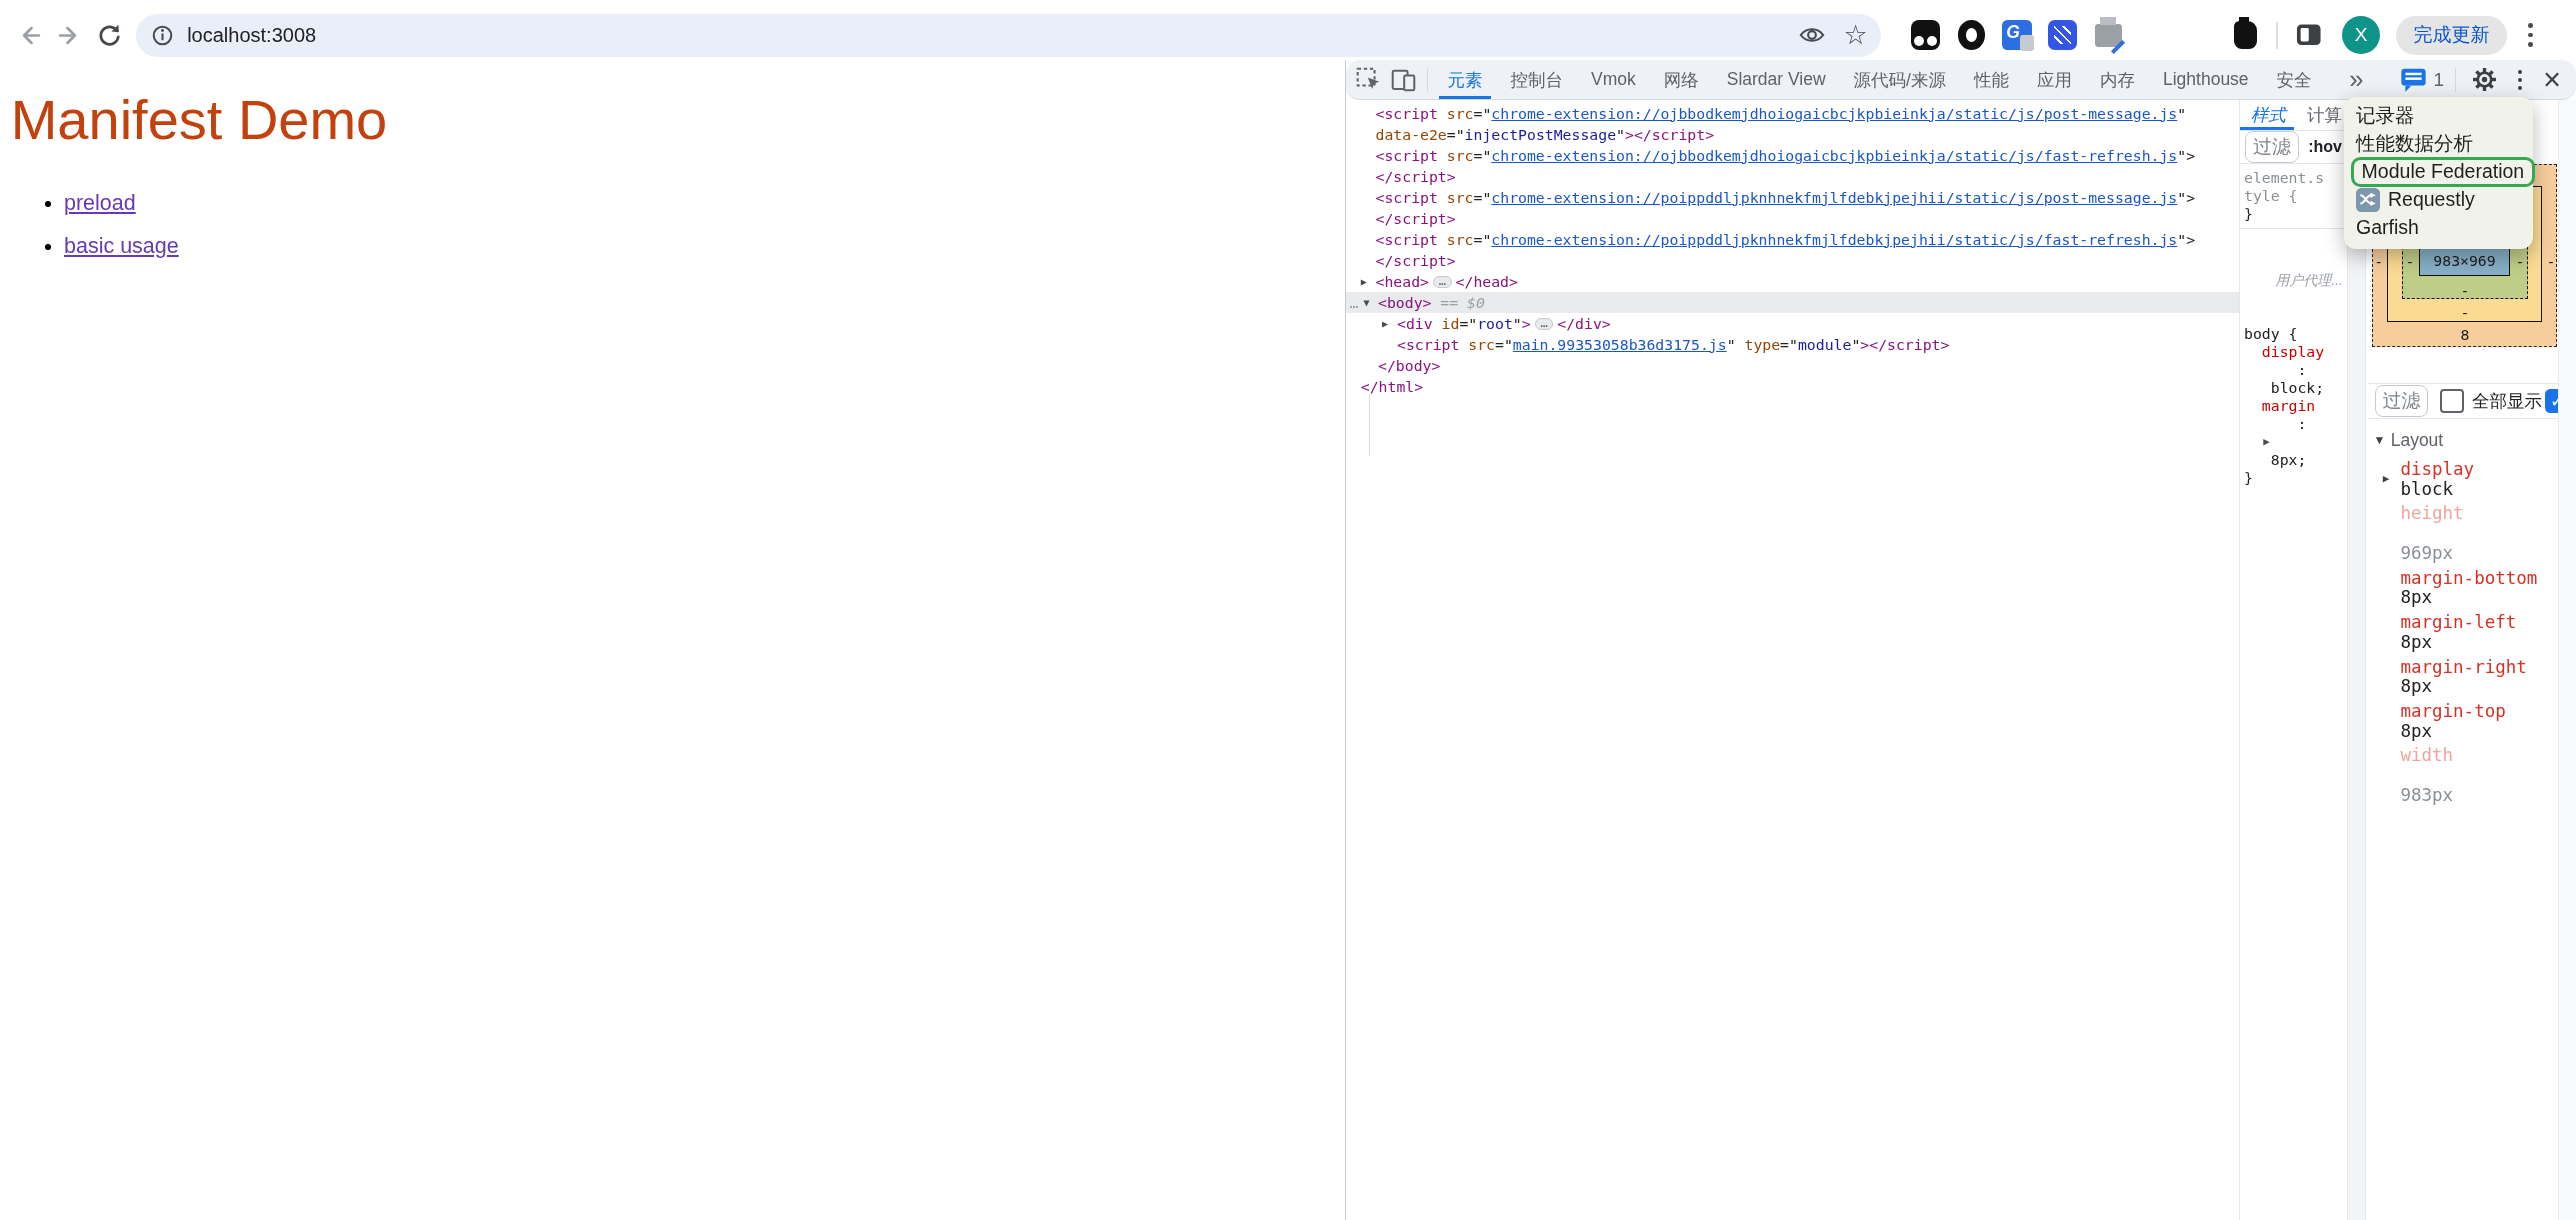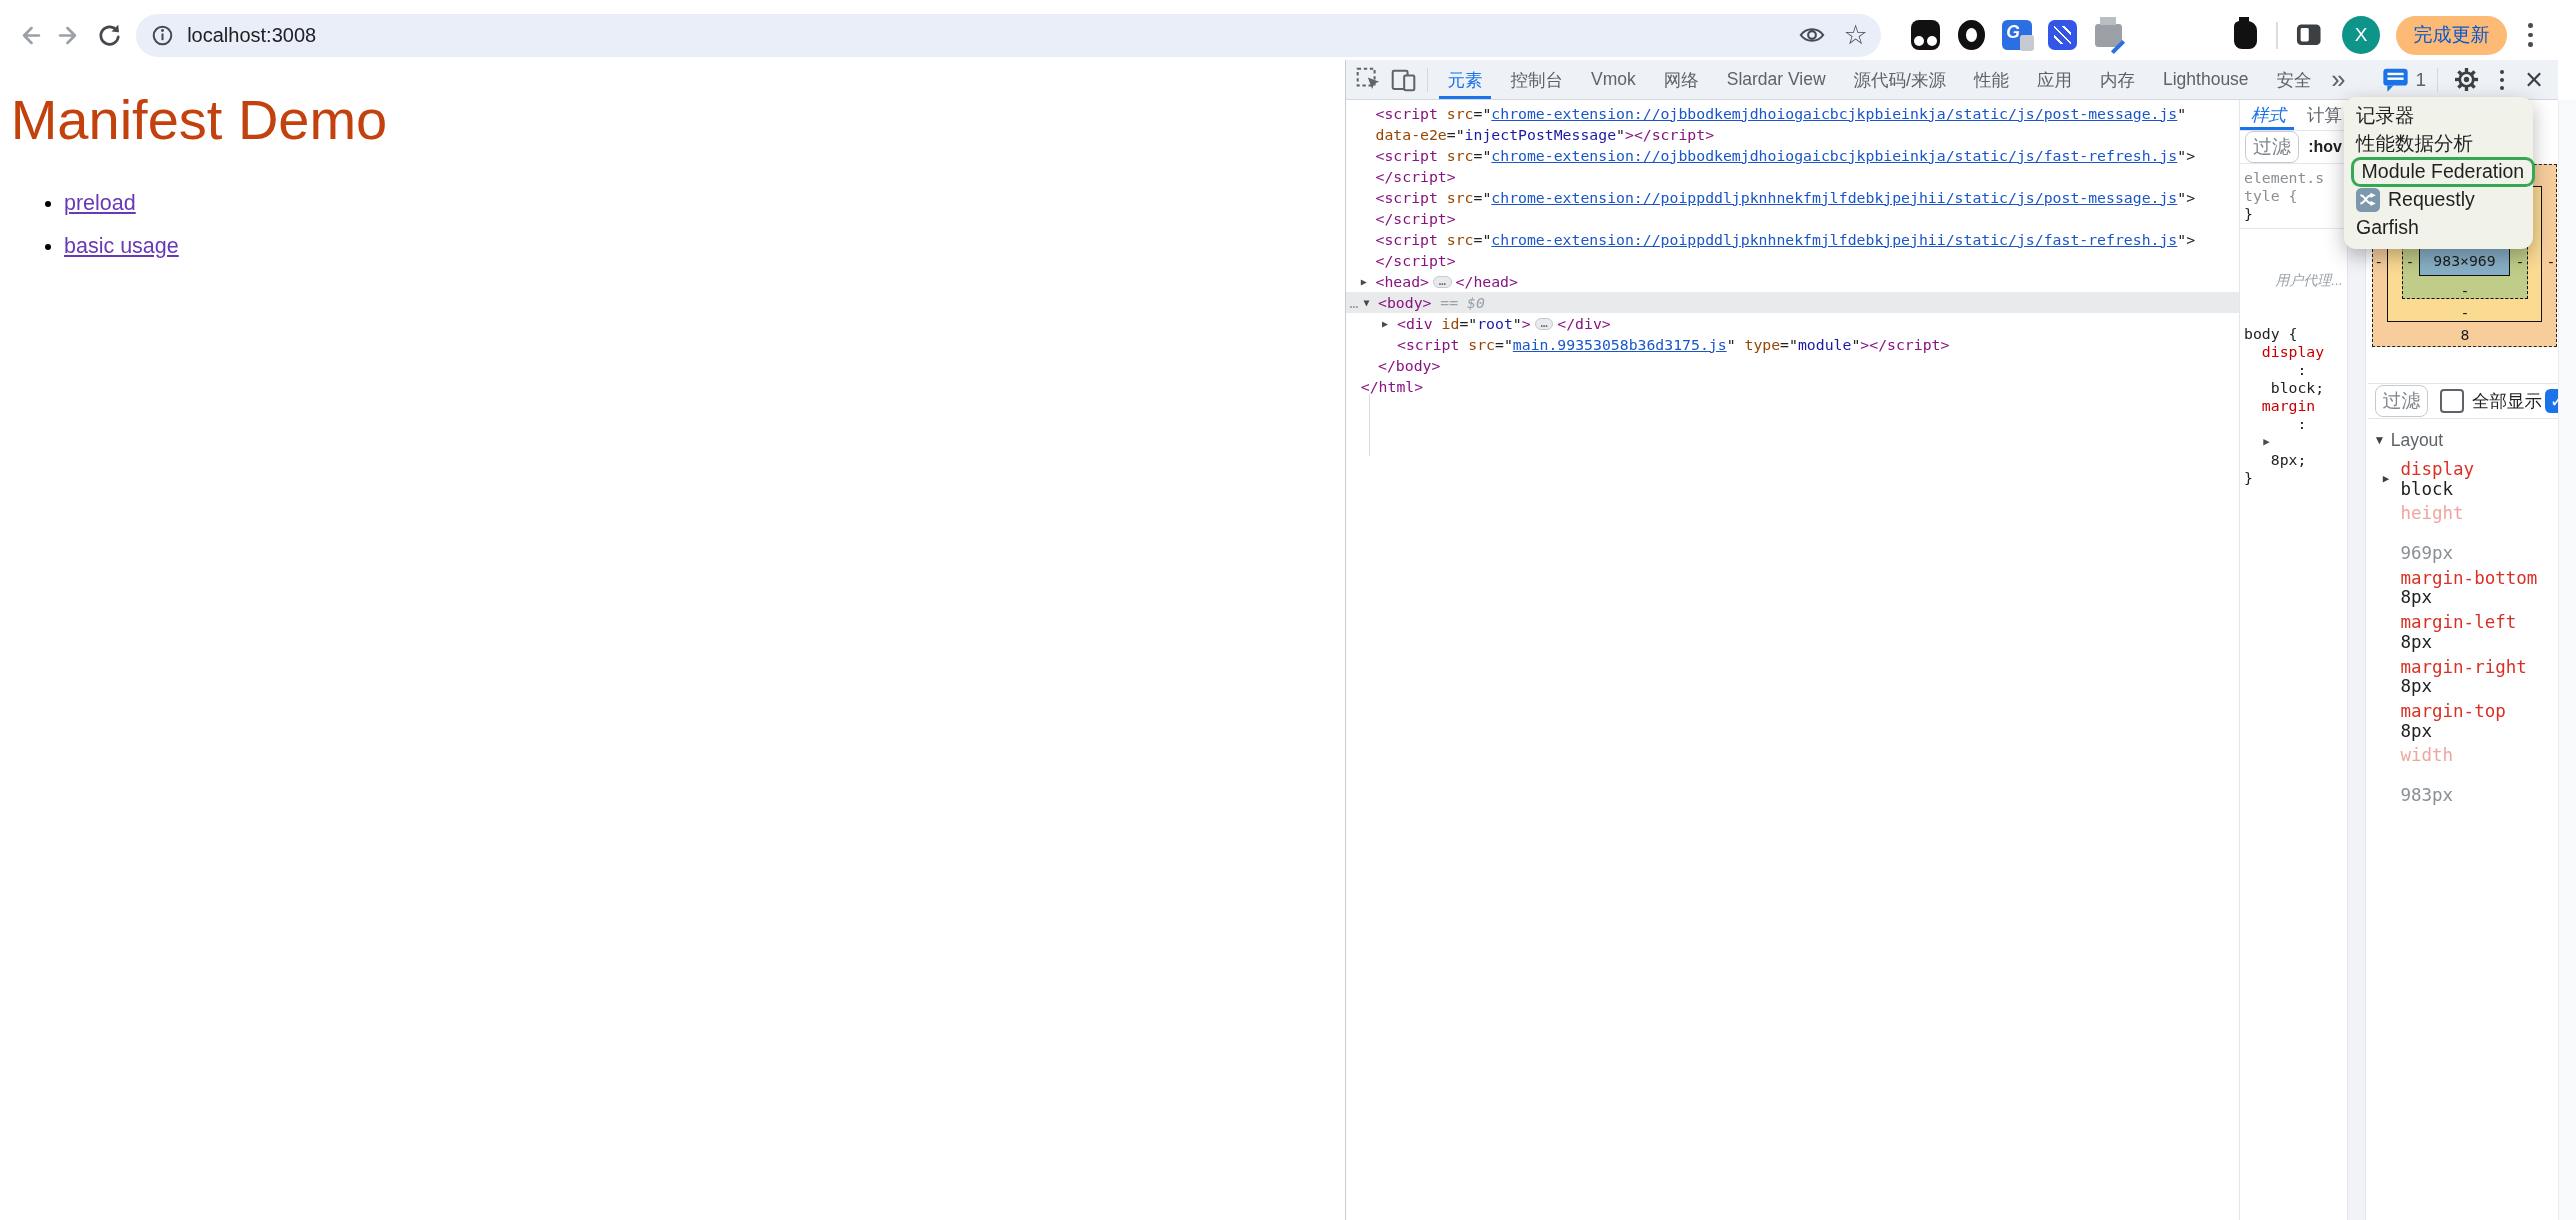--- a/index.html
+++ b/index.html
@@ -26,34 +26,34 @@
   .print-annotate-icon i{display:block;width:27px;height:23px;background:#9aa0a6;border-radius:3.4px;position:relative;}
   .print-annotate-icon i:before{content:"";position:absolute;left:4.7px;top:-6.7px;width:16px;height:8px;background:#b9bec4;}
   .print-annotate-icon i:after{content:"";position:absolute;right:-4px;bottom:-2.7px;width:16px;height:4px;background:#2c6fe3;transform:rotate(-45deg);}
   .requestly-extension-icon i{font-style:normal;font-size:27px;font-weight:bold;color:#9aa0a6;}
   .command-icon i{font-style:normal;font-size:27px;color:#9aa0a6;}
   .flask-icon i{display:block;width:23px;height:28px;background:#111;border-radius:5.4px 9.4px 8px 8px;position:relative;}
   .flask-icon i:before{content:"";position:absolute;top:-4px;left:5.4px;width:9.4px;height:5.4px;background:#111;}
   .toolbar-divider{width:1.3px;height:27px;background:#dadce0;margin:0 13.4px;flex:0 0 auto;}
   .avatar{width:38px;height:38px;border-radius:50%;background:#0e9488;color:#fff;display:flex;align-items:center;justify-content:center;
     font-size:19px;margin-left:16px;flex:0 0 auto;}
-  .update-pill{height:39px;border-radius:19.5px;background:#fdba74;color:#0b57d0;font-size:19px;font-weight:500;
+  .update-pill{height:39px;border-radius:19.5px;background:#e5e5e5;color:#0b57d0;font-size:19px;font-weight:500;
     display:flex;align-items:center;padding:0 17.5px;margin-left:16px;flex:0 0 auto;}
   .kebab{display:flex;flex-direction:column;gap:4.7px;margin-left:17.5px;padding:4px;}
   .kebab b{width:4.7px;height:4.7px;border-radius:50%;background:#474b50;}
   
   .page{position:absolute;left:0;top:60px;width:1345px;bottom:0;background:#fff;overflow:hidden;}
   .page h1{margin:38px 0 0 10.7px;font-size:56px;line-height:44px;font-weight:400;color:#c2410c;}
   .page ul{margin:40px 0 0 0;padding-left:64px;}
   .page li{font-size:21.5px;line-height:43px;color:#000;}
   .page a{color:#6639b6;text-decoration:underline;}
   
   .devtools{position:absolute;left:1345px;top:60px;right:0;bottom:0;background:#fff;border-left:1.3px solid #c8cace;box-sizing:border-box;}
-  .dt-toolbar{position:absolute;left:0;top:0;right:18px;height:40px;background:#eef1f5;border-bottom:1.3px solid #d5d8dd;
-    display:flex;align-items:center;box-sizing:border-box;padding-left:5.4px;}
+  .dt-toolbar{position:absolute;left:0;top:0;right:0;height:40px;background:#eef1f5;border-bottom:1.3px solid #d5d8dd;
+    display:flex;align-items:center;box-sizing:border-box;padding-left:5.4px;border-radius:14px;}
   .dt-icon{width:35px;height:38px;display:flex;align-items:center;justify-content:center;flex:0 0 auto;}
   .dt-tabbar-divider{width:1.3px;height:24px;background:#d5d8dd;margin:0 5.4px;flex:0 0 auto;}
   .dt-tabs{display:flex;align-items:stretch;height:39px;flex:0 1 auto;overflow:hidden;}
   .dt-tab{display:flex;align-items:center;padding:0 14px;font-size:17.5px;color:#5f6368;position:relative;white-space:nowrap;}
   .dt-tab.active{color:#1a73e8;}
   .dt-tab.active:after{content:"";position:absolute;left:5.4px;right:5.4px;bottom:0;height:3.4px;background:#1a73e8;}
   .dt-right{margin-left:auto;display:flex;align-items:center;padding-right:9.4px;}
   .chevrons{font-size:25.5px;color:#5f6368;padding:0 9.4px;}
   .issues{display:flex;align-items:center;margin-left:27px;}
   .issues-count{font-size:19px;color:#5f6368;margin-left:6.7px;}

